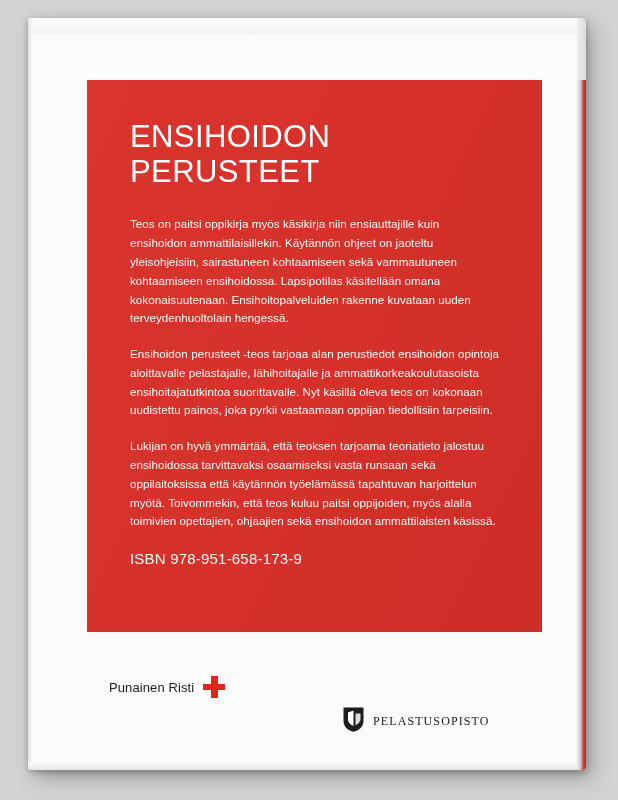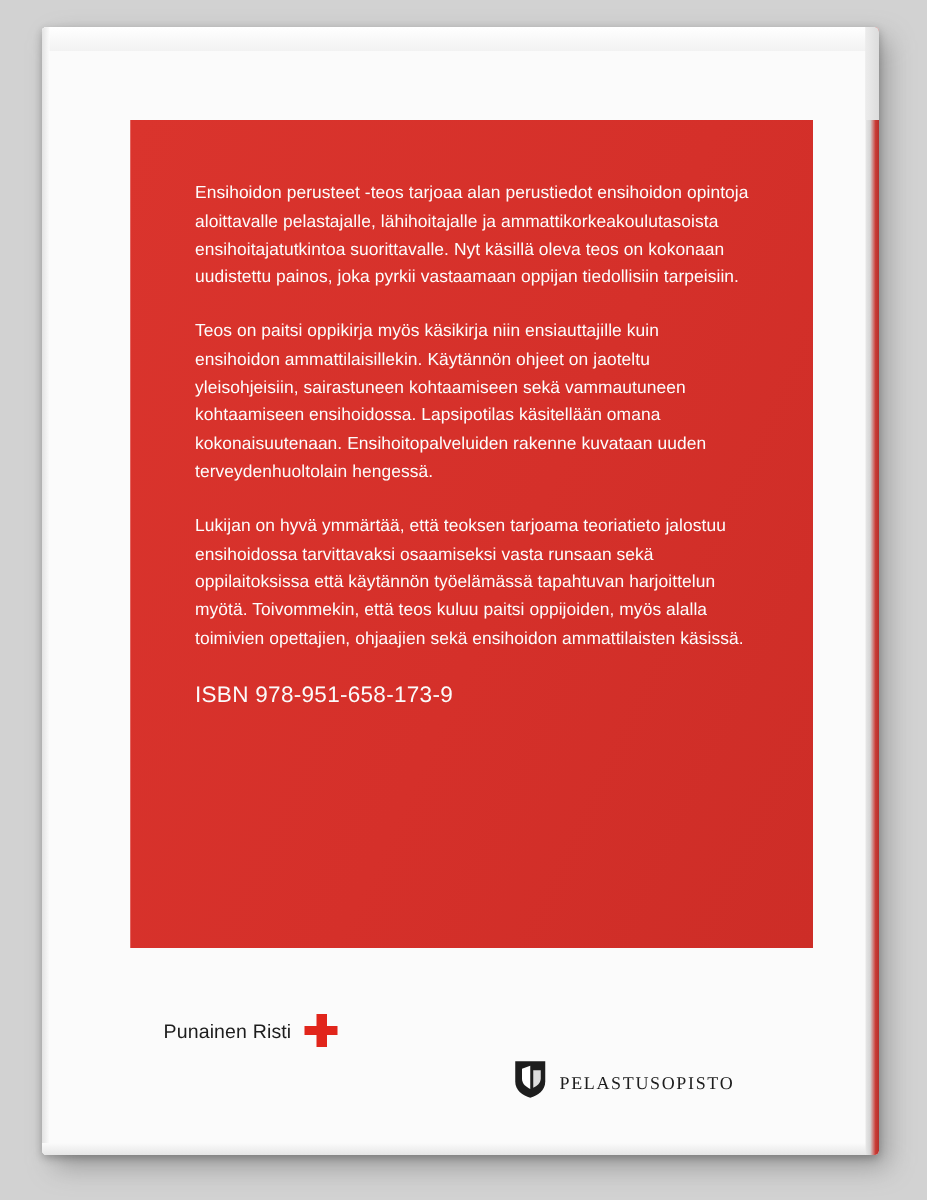--- a/index.html
+++ b/index.html
@@ -180,22 +180,24 @@
 
   <div class="book">
     <div class="book-paper-top"></div>
     <div class="edge-left"></div>
     <div class="edge-bottom"></div>
     <div class="spine-sliver"></div>
     <div class="spine-top-cap"></div>
 
     <div class="red-panel">
       <div class="inner">
+        <h1 class="title">ENSIHOIDON
+PERUSTEET</h1>
+        <p class="para">Teos on paitsi oppikirja myös käsikirja niin ensiauttajille kuin ensihoidon ammattilaisillekin. Käytännön ohjeet on jaoteltu yleisohjeisiin, sairastuneen kohtaamiseen sekä vammautuneen kohtaamiseen ensihoidossa. Lapsipotilas käsitellään omana kokonaisuutenaan. Ensihoitopalveluiden rakenne kuvataan uuden terveydenhuoltolain hengessä.</p>
         <p class="para">Ensihoidon perusteet -teos tarjoaa alan perustiedot ensihoidon opintoja aloittavalle pelastajalle, lähihoitajalle ja ammattikorkeakoulutasoista ensihoitajatutkintoa suorittavalle. Nyt käsillä oleva teos on kokonaan uudistettu painos, joka pyrkii vastaamaan oppijan tiedollisiin tarpeisiin.</p>
-        <p class="para">Teos on paitsi oppikirja myös käsikirja niin ensiauttajille kuin ensihoidon ammattilaisillekin. Käytännön ohjeet on jaoteltu yleisohjeisiin, sairastuneen kohtaamiseen sekä vammautuneen kohtaamiseen ensihoidossa. Lapsipotilas käsitellään omana kokonaisuutenaan. Ensihoitopalveluiden rakenne kuvataan uuden terveydenhuoltolain hengessä.</p>
         <p class="para">Lukijan on hyvä ymmärtää, että teoksen tarjoama teoriatieto jalostuu ensihoidossa tarvittavaksi osaamiseksi vasta runsaan sekä oppilaitoksissa että käytännön työelämässä tapahtuvan harjoittelun myötä. Toivommekin, että teos kuluu paitsi oppijoiden, myös alalla toimivien opettajien, ohjaajien sekä ensihoidon ammattilaisten käsissä.</p>
         <div class="isbn">ISBN 978-951-658-173-9</div>
       </div>
     </div>
 
     <div class="logos">
       <div class="logo-prc">
         <span class="prc-text">Punainen Risti</span>
         <span class="prc-cross"></span>
       </div>

